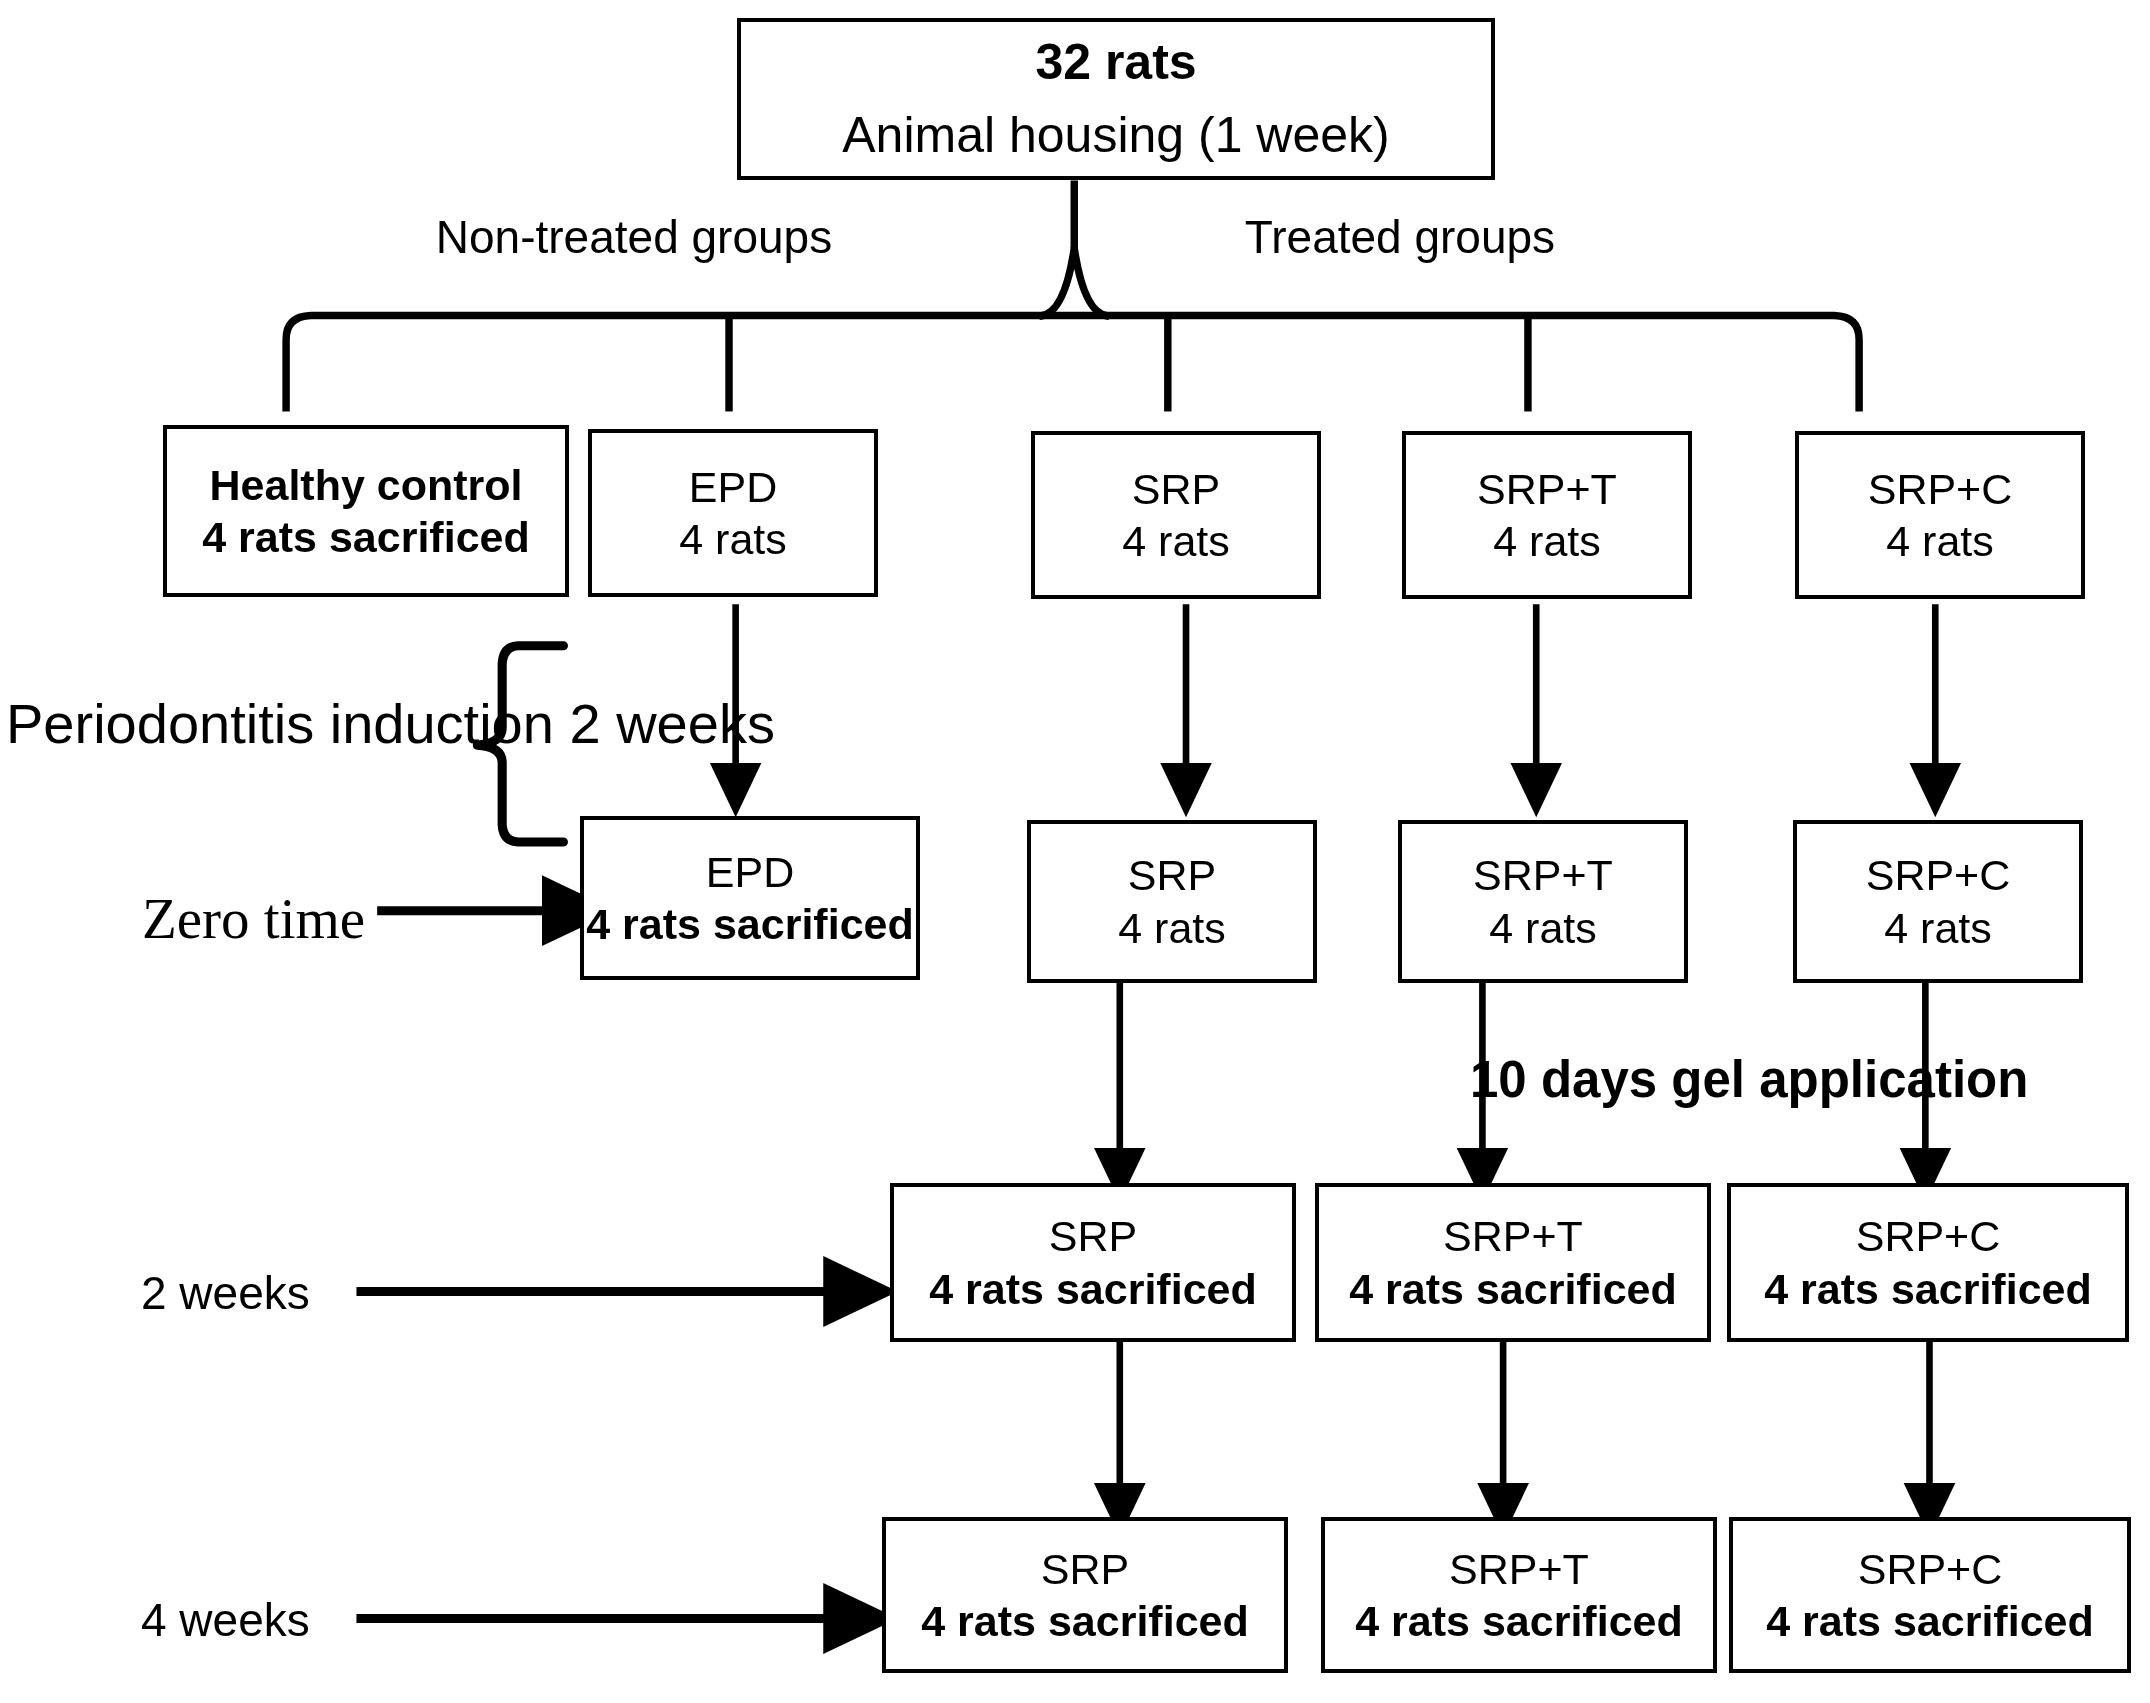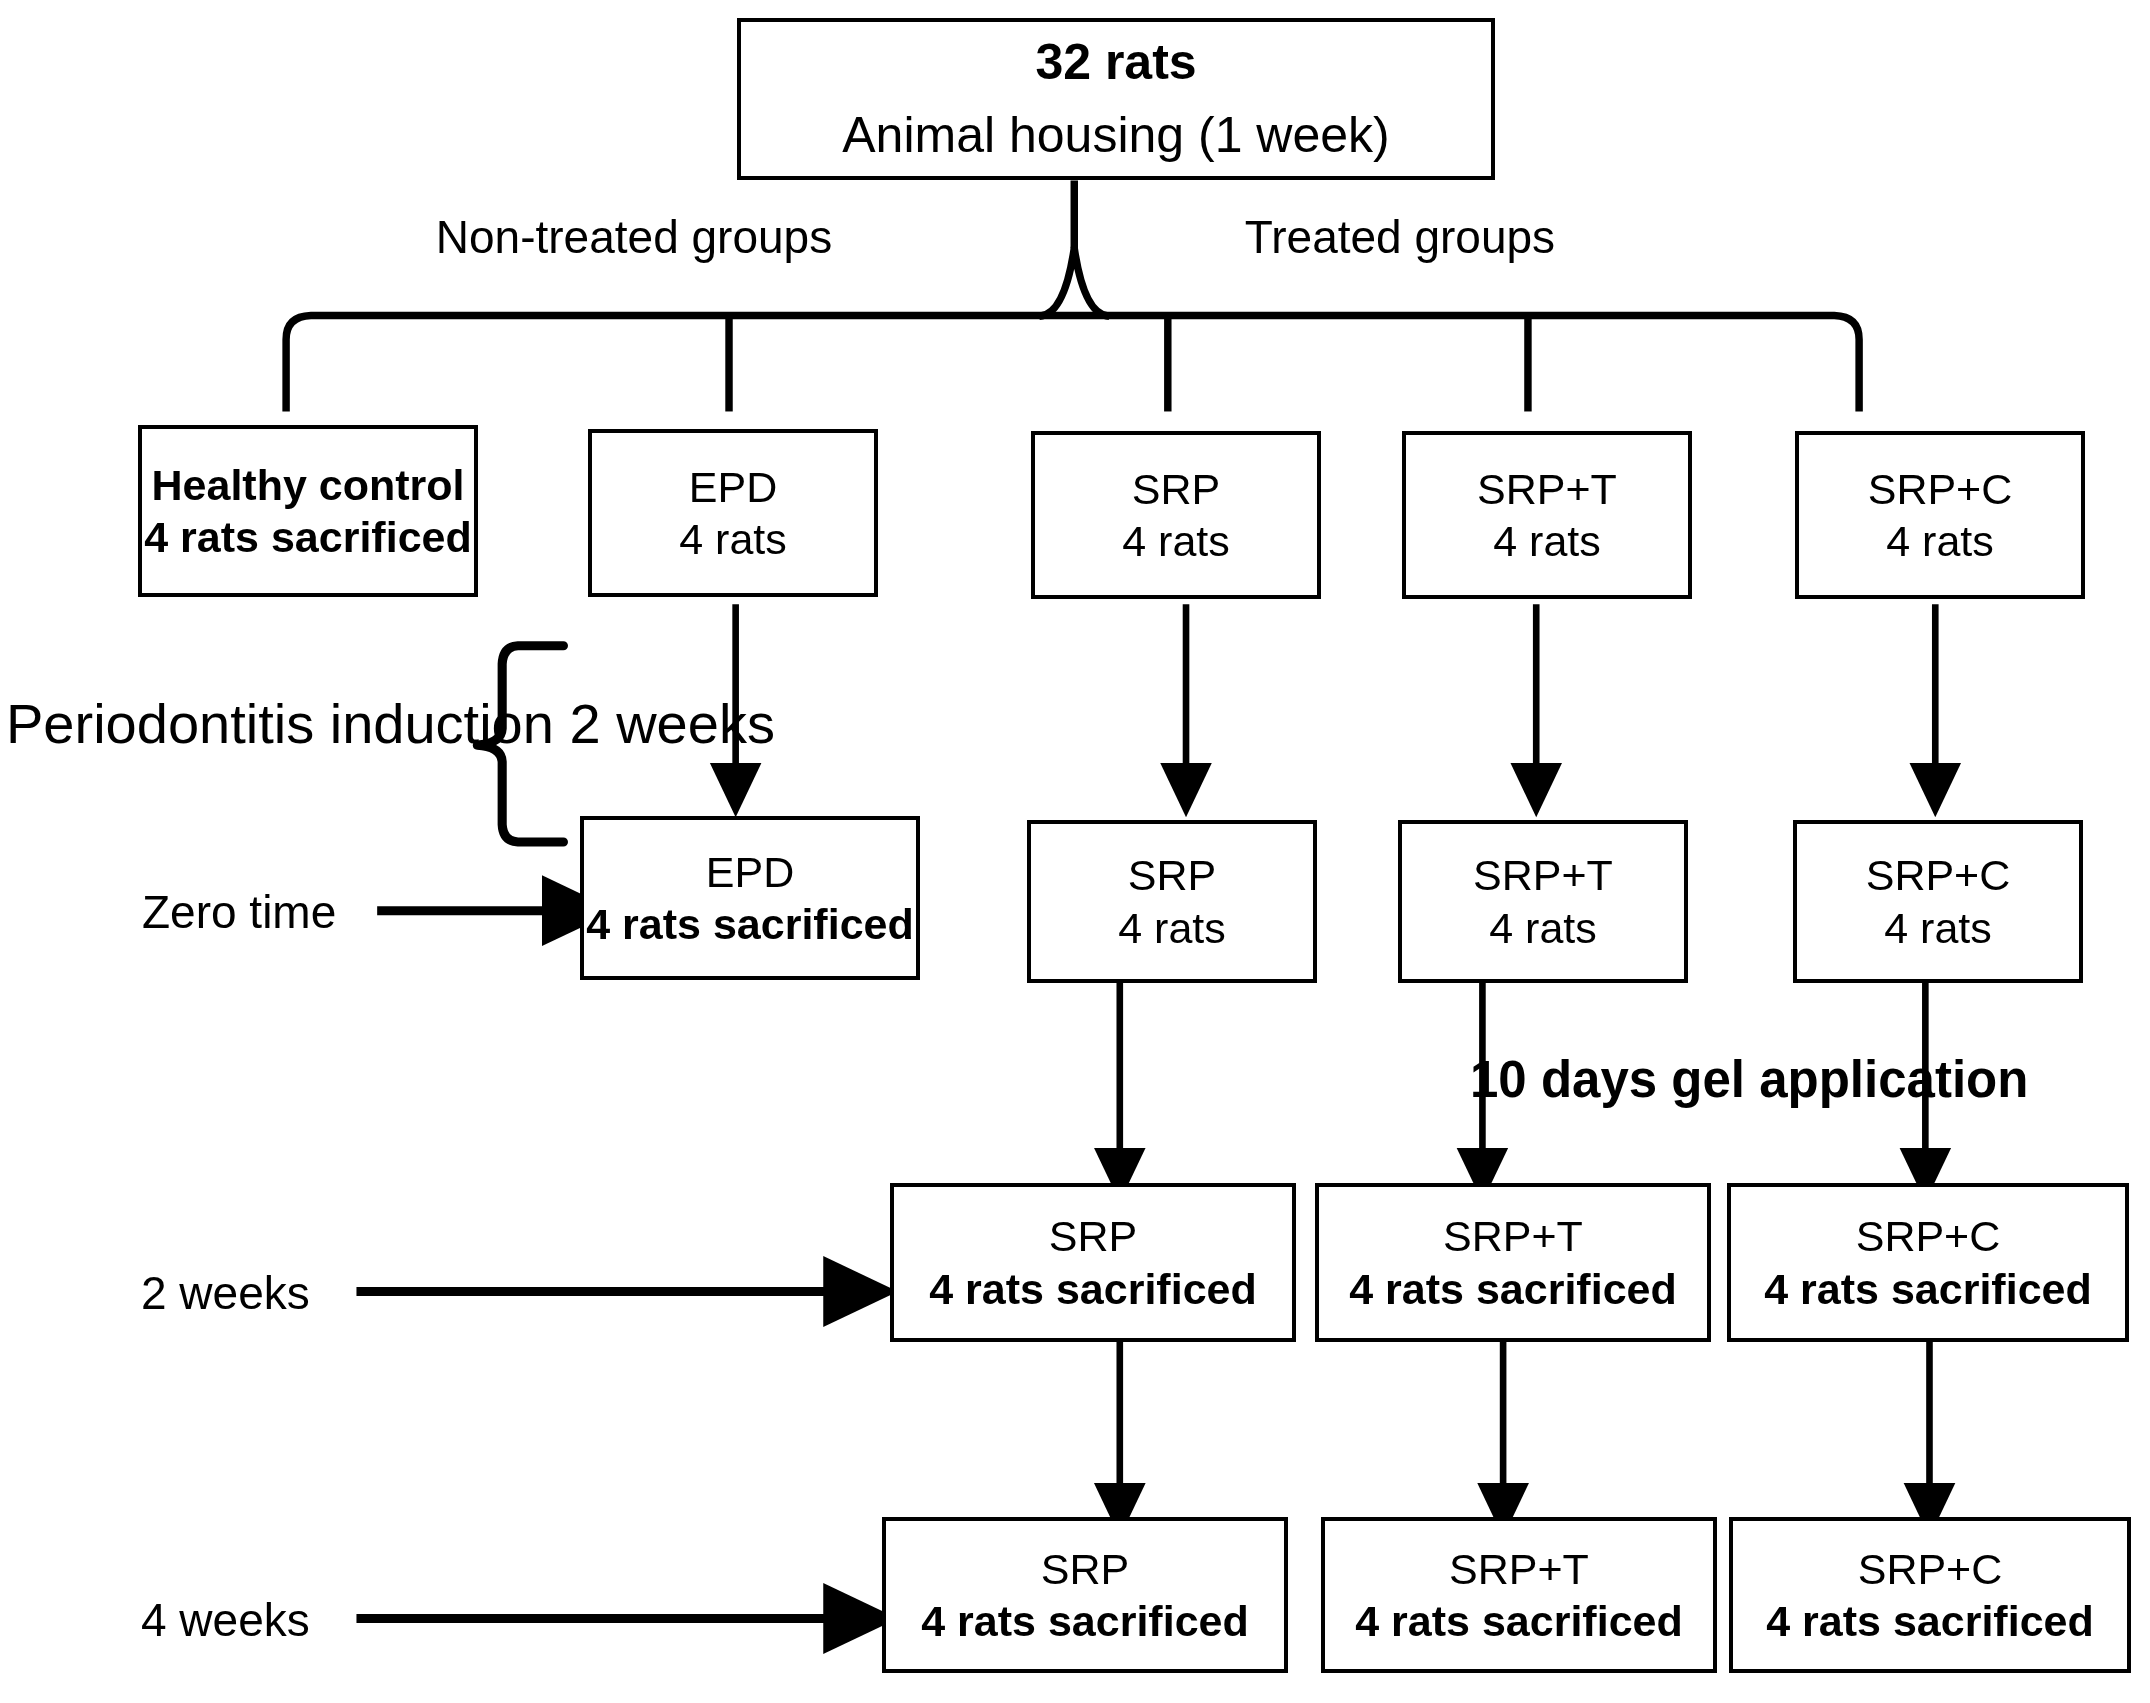--- a/index.html
+++ b/index.html
@@ -96,21 +96,21 @@
   </svg>
 
   <div class="box fs-root" style="left:737px;top:18px;width:758px;height:162px;gap:12px;">
     <span class="ln bold">32 rats</span>
     <span class="ln reg">Animal housing (1 week)</span>
   </div>
 
   <div class="lbl center" style="left:1168px;top:209px;width:464px;font-size:46px;">Treated groups</div>
   <div class="lbl center" style="left:431px;top:209px;width:406px;font-size:46px;">Non-treated groups</div>
 
-  <div class="box fs-node" style="left:138px;top:425px;width:340px;height:172px;">
+  <div class="box fs-node" style="left:163px;top:425px;width:406px;height:172px;">
     <span class="ln bold">Healthy control</span>
     <span class="ln bold">4 rats sacrificed</span>
   </div>
   <div class="box fs-node" style="left:588px;top:429px;width:290px;height:168px;">
     <span class="ln reg">EPD</span>
     <span class="ln reg">4 rats</span>
   </div>
   <div class="box fs-node" style="left:1031px;top:431px;width:290px;height:168px;">
     <span class="ln reg">SRP</span>
     <span class="ln reg">4 rats</span>
@@ -122,21 +122,21 @@
   <div class="box fs-node" style="left:1795px;top:431px;width:290px;height:168px;">
     <span class="ln reg">SRP+C</span>
     <span class="ln reg">4 rats</span>
   </div>
 
   <div class="lbl center" style="left:6px;top:690px;width:464px;font-size:56px;">
     <span class="ln">Periodontitis induction</span>
     <span class="ln">2 weeks</span>
   </div>
 
-  <div class="lbl" style="left:142px;top:884px;font-size:46px;">Zero time</div>
+  <div class="lbl" style="left:142px;top:884px;font-size:57px;font-family:Liberation Serif, serif;">Zero time</div>
 
   <div class="lbl" style="left:141px;top:1265px;font-size:46px;">2 weeks</div>
 
   <div class="lbl" style="left:141px;top:1592px;font-size:46px;">4 weeks</div>
 
   <div class="lbl" style="left:1470px;top:1049px;font-size:51px;font-weight:bold;z-index:8;">10 days gel application</div>
 
   <div class="box fs-node" style="left:580px;top:816px;width:340px;height:164px;">
     <span class="ln reg">EPD</span>
     <span class="ln bold">4 rats sacrificed</span>

